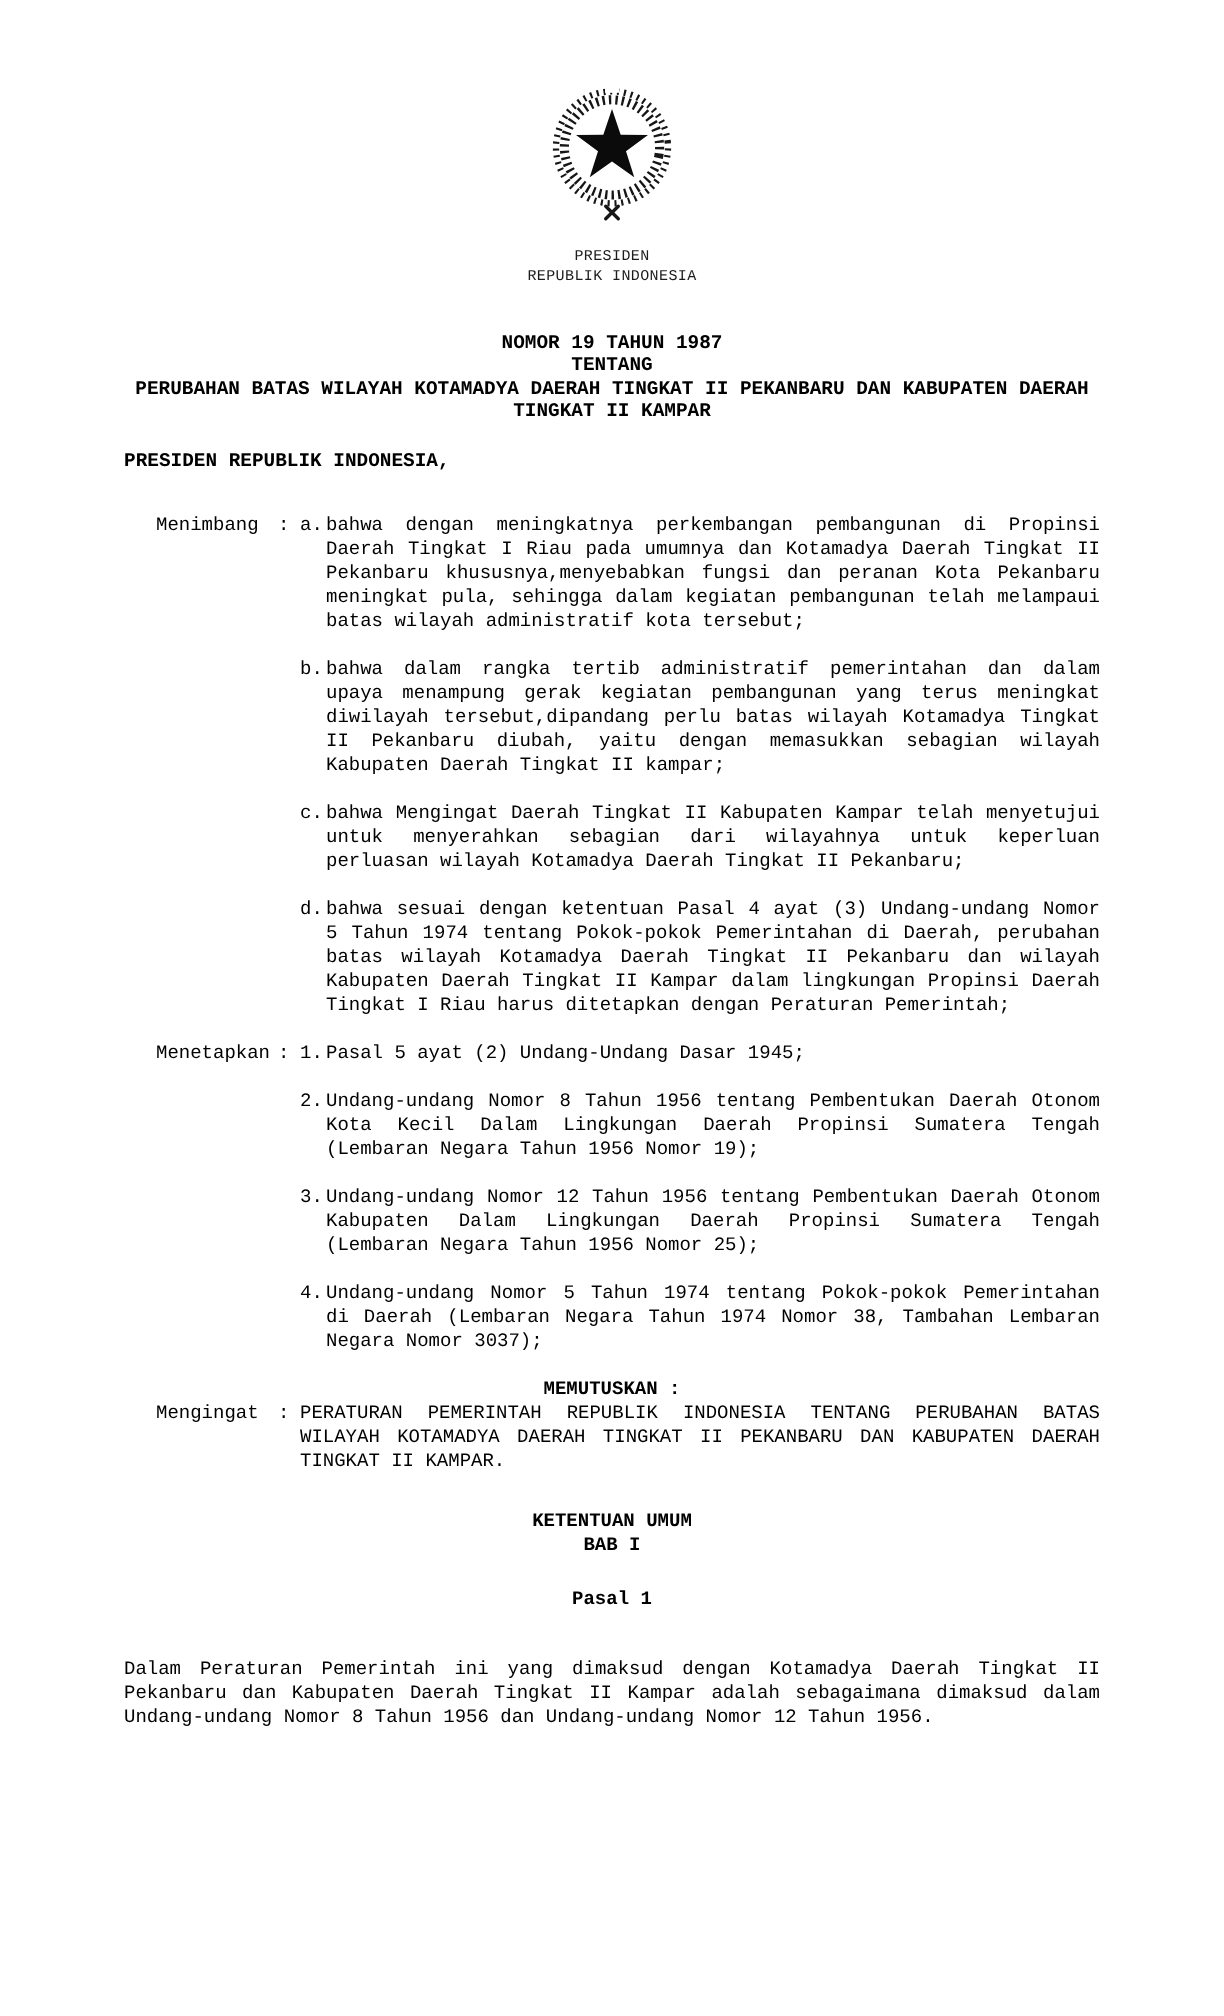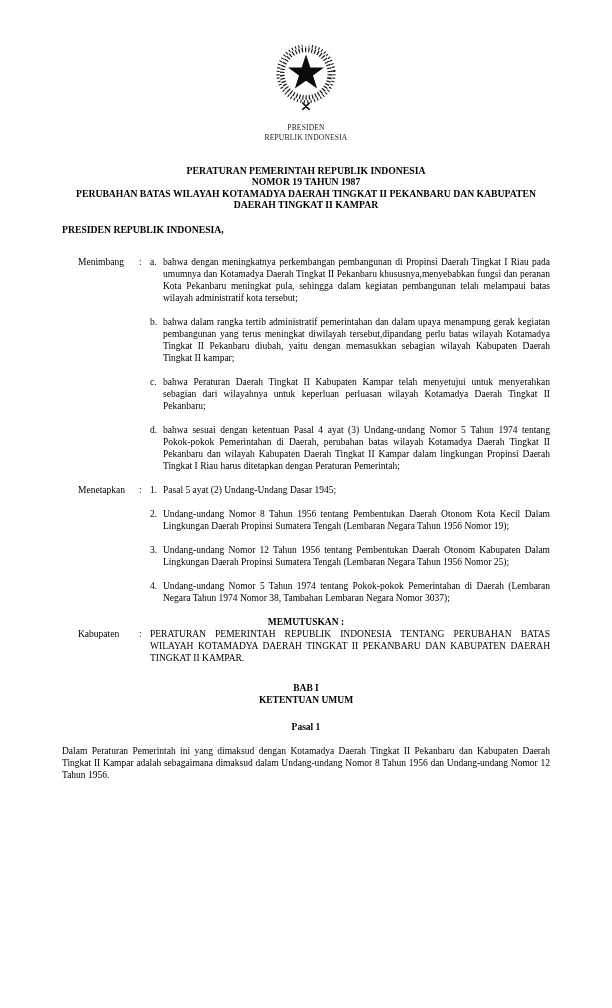--- a/index.html
+++ b/index.html
@@ -1,20 +1,20 @@
 <!DOCTYPE html>
 <html><head>
 <meta charset="utf-8">
 <style>
   html, body { margin:0; padding:0; background:#ffffff; }
   .page {
     width:612px; height:1008px;
     background:#ffffff;
     color:#000000;
-    font-family:Liberation Serif, serif;
+    font-family:Liberation Mono, monospace;
     font-size:9.5px; line-height:12px;
     box-sizing:border-box;
     padding:0 62px;
     overflow:hidden;
     position:relative;
   }
   
   .seal-wrap { padding-top:40px; text-align:center; }
   .seal-svg { width:70px; height:73px; display:inline-block; }
   .seal-caption { margin-top:7px; font-size:7.5px; line-height:10px; color:#1c1c1c; letter-spacing:0.2px; }
@@ -31,21 +31,21 @@
   .clause-items { flex:1; min-width:0; }
   .clause-item { display:flex; align-items:flex-start; }
   .clause-item + .clause-item { margin-top:12px; }
   .item-marker { width:13px; flex:none; }
   .item-text { flex:1; min-width:0; text-align:justify; }
   .clause-text { flex:1; min-width:0; text-align:justify; }
   
   .memutuskan { margin-top:12px; text-align:center; font-weight:bold; }
   .bab-block { margin-top:18px; text-align:center; font-weight:bold; }
   .pasal-heading { margin-top:15px; text-align:center; font-weight:bold; }
-  .pasal-body { margin-top:12px; text-align:justify; }
+  .pasal-body { margin-top:23px; text-align:justify; }
 </style>
 </head>
 <body>
 
 <div class="page">
 
   <div class="seal-wrap">
     <svg class="seal-svg" viewBox="0 0 100 104" aria-hidden="true">
       <circle cx="50" cy="48" r="34" fill="none" stroke="#161616" stroke-width="6.5" stroke-dasharray="1.7 2.9" transform="rotate(10 50 48)"></circle>
       <circle cx="50" cy="48" r="40" fill="none" stroke="#161616" stroke-width="4.5" stroke-dasharray="1.5 3.4" transform="rotate(-6 50 48)"></circle>
@@ -53,43 +53,43 @@
       <path d="M50,23 L56.2,41.5 L75.7,41.7 L60,53.2 L65.9,71.8 L50,60.5 L34.1,71.8 L40,53.2 L24.3,41.7 L43.8,41.5 Z" fill="#0b0b0b" transform="translate(0,-2.5)"></path>
       <path d="M45.5,90 L54.5,99 M54.5,90 L45.5,99" stroke="#161616" stroke-width="2.4" stroke-linecap="round"></path>
     </svg>
     <div class="seal-caption">
       <div>PRESIDEN</div>
       <div>REPUBLIK INDONESIA</div>
     </div>
   </div>
 
   <div class="title-block">
-    <div>PERATURAN PEMERINTAH REPUBLIK INDONESIA</div>
     <div>NOMOR 19 TAHUN 1987</div>
+    <div>TENTANG</div>
     <div class="title-line4">PERUBAHAN BATAS WILAYAH KOTAMADYA DAERAH TINGKAT II PEKANBARU DAN KABUPATEN DAERAH TINGKAT II KAMPAR</div>
   </div>
   <div class="issuer">PRESIDEN REPUBLIK INDONESIA,</div>
 
   <div class="clauses">
 
     <div class="clause-row">
       <div class="clause-label">Menimbang</div>
       <div class="clause-colon">:</div>
       <div class="clause-items">
         <div class="clause-item">
           <div class="item-marker">a.</div>
           <div class="item-text">bahwa dengan meningkatnya perkembangan pembangunan di Propinsi Daerah Tingkat I Riau pada umumnya dan Kotamadya Daerah Tingkat II Pekanbaru khususnya,menyebabkan fungsi dan peranan Kota Pekanbaru meningkat pula, sehingga dalam kegiatan pembangunan telah melampaui batas wilayah administratif kota tersebut;</div>
         </div>
         <div class="clause-item">
           <div class="item-marker">b.</div>
           <div class="item-text">bahwa dalam rangka tertib administratif pemerintahan dan dalam upaya menampung gerak kegiatan pembangunan yang terus meningkat diwilayah tersebut,dipandang perlu batas wilayah Kotamadya Tingkat II Pekanbaru diubah, yaitu dengan memasukkan sebagian wilayah Kabupaten Daerah Tingkat II kampar;</div>
         </div>
         <div class="clause-item">
           <div class="item-marker">c.</div>
-          <div class="item-text">bahwa Peraturan Daerah Tingkat II Kabupaten Kampar telah menyetujui untuk menyerahkan sebagian dari wilayahnya untuk keperluan perluasan wilayah Kotamadya Daerah Tingkat II Pekanbaru;</div>
+          <div class="item-text">bahwa Mengingat Daerah Tingkat II Kabupaten Kampar telah menyetujui untuk menyerahkan sebagian dari wilayahnya untuk keperluan perluasan wilayah Kotamadya Daerah Tingkat II Pekanbaru;</div>
         </div>
         <div class="clause-item">
           <div class="item-marker">d.</div>
           <div class="item-text">bahwa sesuai dengan ketentuan  Pasal 4 ayat (3) Undang-undang Nomor 5 Tahun 1974 tentang Pokok-pokok Pemerintahan di Daerah, perubahan batas wilayah Kotamadya Daerah Tingkat II Pekanbaru dan wilayah Kabupaten Daerah Tingkat II Kampar dalam lingkungan Propinsi Daerah Tingkat I Riau harus ditetapkan dengan Peraturan Pemerintah;</div>
         </div>
       </div>
     </div>
 
     <div class="clause-row">
       <div class="clause-label">Menetapkan</div>
@@ -110,28 +110,28 @@
         <div class="clause-item">
           <div class="item-marker">4.</div>
           <div class="item-text">Undang-undang  Nomor 5 Tahun 1974 tentang Pokok-pokok Pemerintahan di Daerah (Lembaran Negara Tahun 1974 Nomor 38, Tambahan Lembaran Negara Nomor 3037);</div>
         </div>
       </div>
     </div>
 
     <div class="memutuskan">MEMUTUSKAN :</div>
 
     <div class="clause-row">
-      <div class="clause-label">Kabupaten</div>
+      <div class="clause-label">Mengingat</div>
       <div class="clause-colon">:</div>
       <div class="clause-text">PERATURAN PEMERINTAH REPUBLIK INDONESIA TENTANG PERUBAHAN BATAS WILAYAH KOTAMADYA DAERAH TINGKAT II PEKANBARU DAN KABUPATEN DAERAH TINGKAT II KAMPAR.</div>
     </div>
 
   </div>
 
   <div class="bab-block">
+    <div>KETENTUAN UMUM</div>
     <div>BAB I</div>
-    <div>KETENTUAN UMUM</div>
   </div>
 
   <div class="pasal-heading">Pasal 1</div>
   <div class="pasal-body">Dalam Peraturan Pemerintah ini yang dimaksud dengan Kotamadya Daerah Tingkat II Pekanbaru dan Kabupaten Daerah Tingkat II Kampar adalah sebagaimana dimaksud dalam Undang-undang Nomor 8 Tahun 1956 dan Undang-undang Nomor 12 Tahun 1956.</div>
 
 </div>
 
 </body></html>

